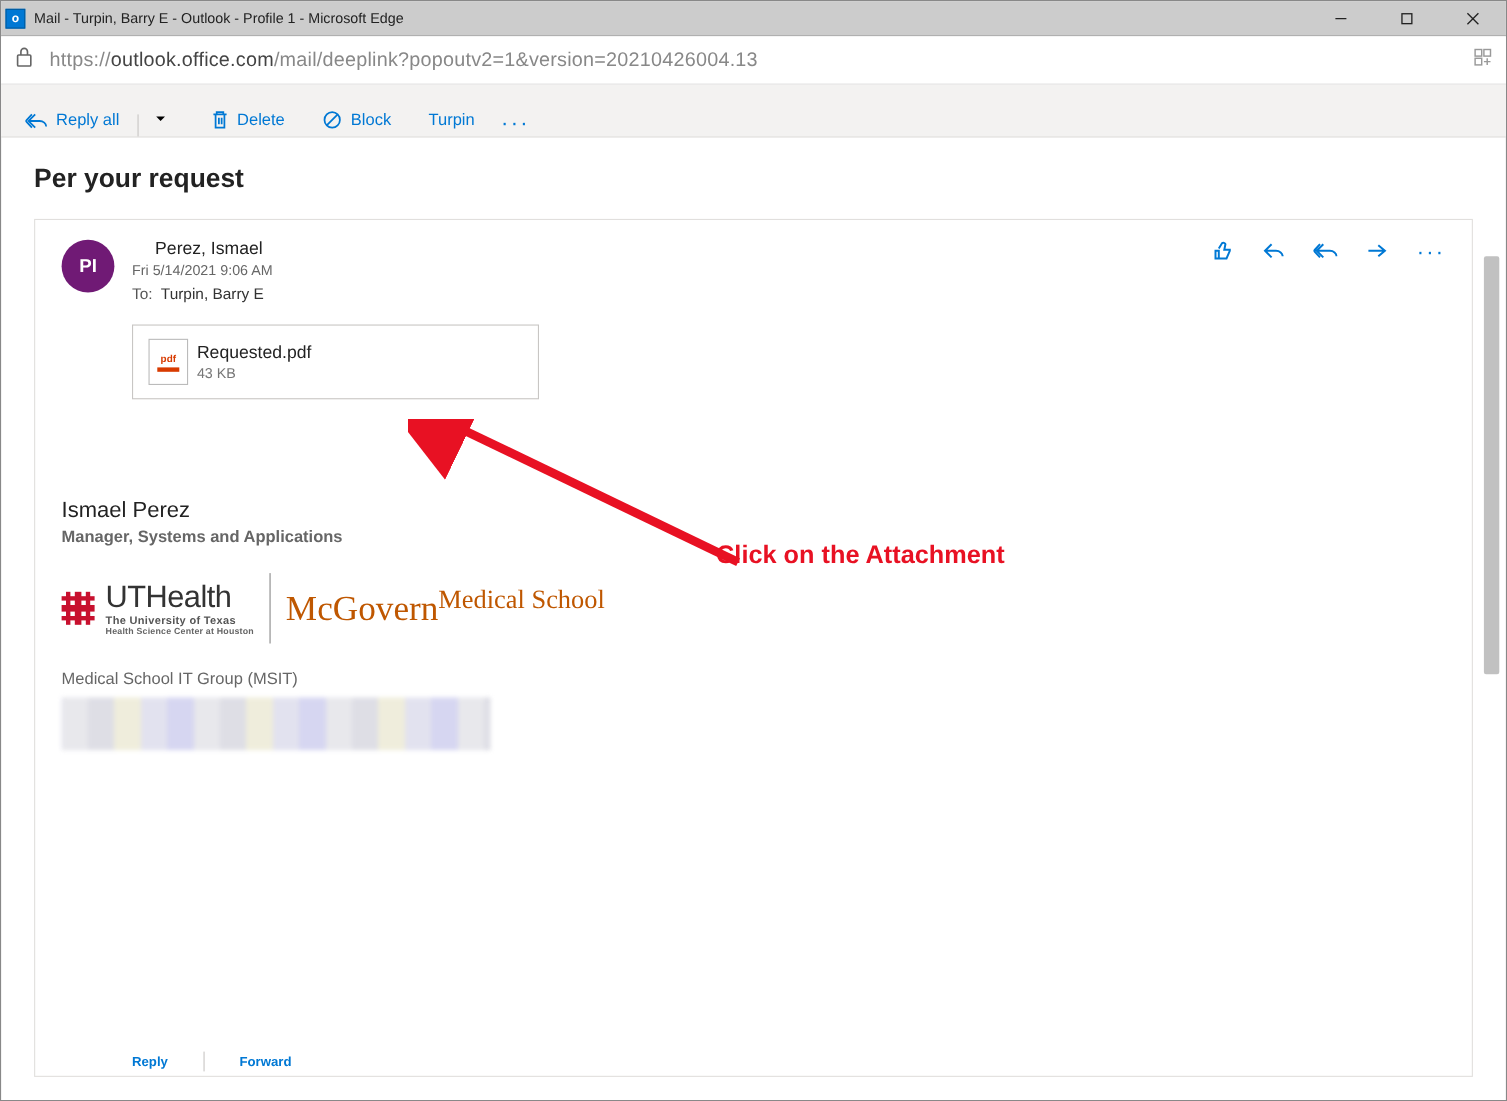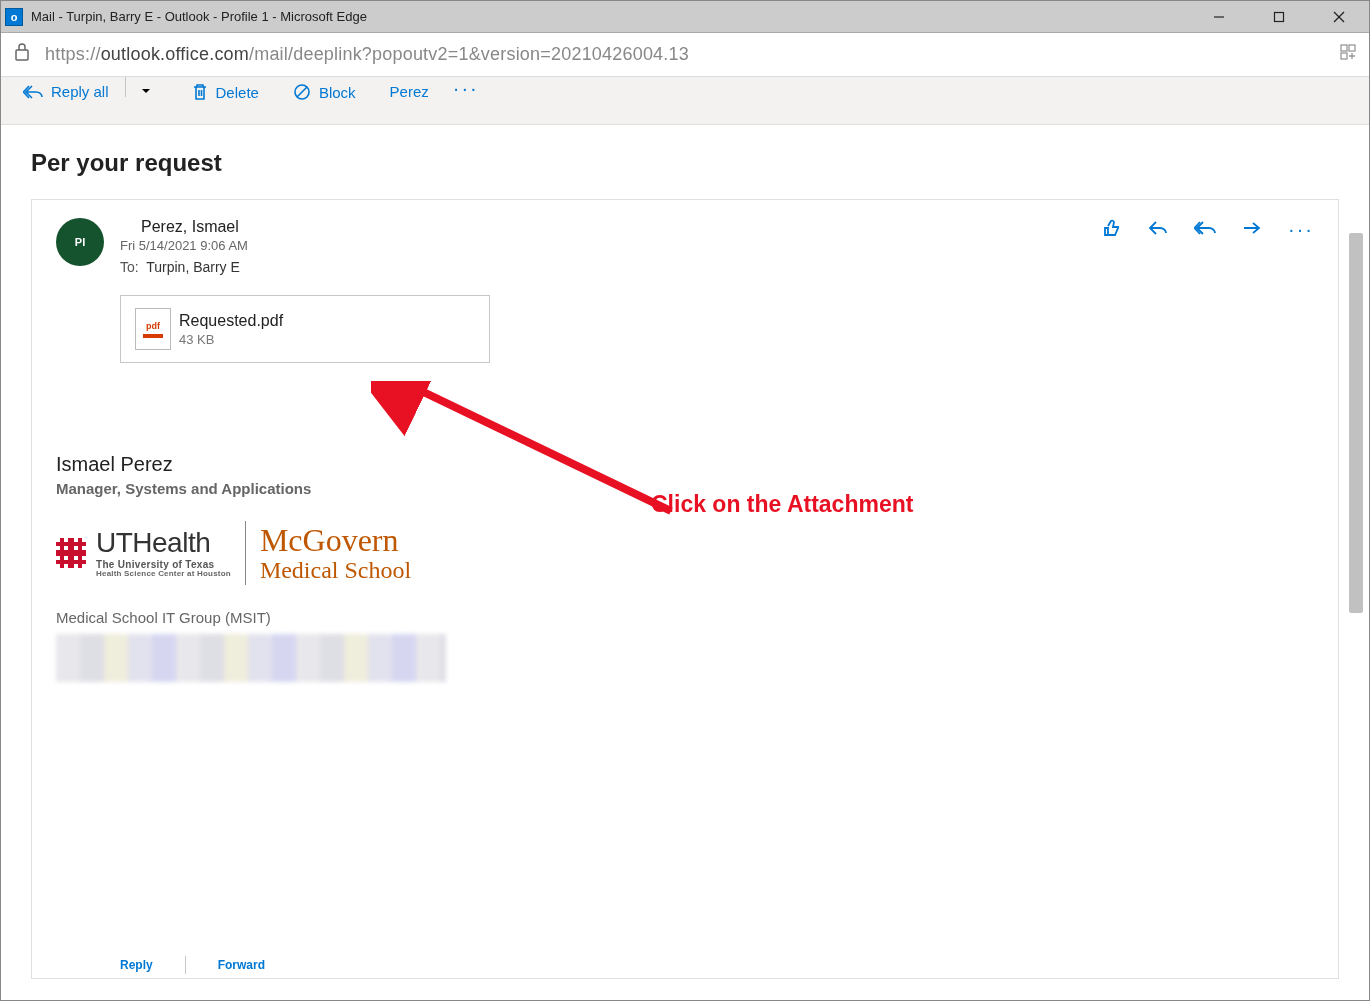--- a/index.html
+++ b/index.html
@@ -53,21 +53,21 @@
     }
     .addressbar .lock-icon { margin-right: 14px; color: #666; }
     .addressbar .url { letter-spacing: 0.2px; }
     .addressbar .url .dark { color: #444; }
     .addressbar .ext-icon { margin-left: auto; color: #999; font-size: 18px; }
     
     .mail-toolbar {
       height: 48px;
       background: #f3f2f1;
       border-bottom: 1px solid #e1dfdd;
-      display: flex; align-items: flex-start;
+      display: flex; align-items: flex-end;
       padding: 0 12px;
       gap: 4px;
       color: #0078d4;
       font-size: 15px;
     }
     .tb-item { display: flex; align-items: center; padding: 6px 10px; gap: 8px; cursor: default; }
     .tb-item svg { stroke: #0078d4; fill: none; stroke-width: 1.6; }
     .tb-sep { width: 1px; height: 20px; background: #c8c6c4; margin: 0 2px; }
     .tb-caret { padding: 6px 8px; }
     .tb-more { font-size: 20px; letter-spacing: 2px; padding: 0 10px; }
@@ -86,24 +86,24 @@
     }
     .message-card {
       border: 1px solid #e1dfdd;
       padding: 18px 24px 0 24px;
       position: relative;
       height: 780px;
     }
     .msg-header { display: flex; align-items: flex-start; }
     .avatar {
       width: 48px; height: 48px; border-radius: 50%;
-      background: #14532d;
+      background: #701a75;
       color: #fff;
       display: flex; align-items: center; justify-content: center;
-      font-size: 11px; font-weight: 600;
+      font-size: 17px; font-weight: 600;
       margin-right: 16px;
       flex-shrink: 0;
     }
     .sender-block { flex: 1; }
     .sender-name { font-size: 16px; color: #222; margin-left: 21px; }
     .sent-date { font-size: 13px; color: #666; margin-top: 2px; }
     .to-line { font-size: 14px; color: #333; margin-top: 6px; }
     .to-line .to-label { color: #555; }
     .msg-actions { display: flex; gap: 26px; align-items: center; color: #0078d4; }
     .msg-actions .act svg { stroke: #0078d4; fill: none; stroke-width: 1.8; }
@@ -140,21 +140,21 @@
         linear-gradient(#c8102e,#c8102e) left 4px top 0 / 4px 100% no-repeat,
         linear-gradient(#c8102e,#c8102e) left 22px top 0 / 4px 100% no-repeat,
         linear-gradient(#c8102e,#c8102e) left 0 top 4px / 100% 4px no-repeat,
         linear-gradient(#c8102e,#c8102e) left 0 top 22px / 100% 4px no-repeat;
     }
     .logo-text-stack { display: flex; flex-direction: column; line-height: 1; }
     .logo-text-ut { font-size: 28px; color: #333; font-weight: 500; letter-spacing: -0.5px; }
     .logo-sub1 { font-size: 10px; color: #555; font-weight: bold; margin-top: 3px; letter-spacing: 0.3px; }
     .logo-sub2 { font-size: 8px; color: #666; font-weight: bold; letter-spacing: 0.2px; }
     .logo-divider { width: 1px; height: 64px; background: #888; }
-    .logo-mcgovern { display: flex; flex-direction: column; color: #bf5700; font-family: Georgia, 'Times New Roman', serif; }
+    .logo-mcgovern { display: flex; flex-direction: row; color: #bf5700; font-family: Georgia, 'Times New Roman', serif; }
     .logo-mc1 { font-size: 32px; }
     .logo-mc2 { font-size: 24px; margin-top: -2px; }
     .sig-group { margin-top: 24px; font-size: 15px; color: #666; }
     .redacted {
       margin-top: 8px; width: 390px; height: 48px;
       background:
         repeating-linear-gradient(90deg,#d9d9e0 0 24px,#c9c9d5 24px 48px,#e5e2c5 48px 72px,#d0d0e5 72px 96px,#bcbce8 96px 120px);
       filter: blur(2px);
       opacity: 0.6;
     }
@@ -255,21 +255,21 @@
     <span>Delete</span>
   </div>
   <div class="tb-item" style="margin-left:10px;">
     <svg width="18" height="18" viewBox="0 0 18 18">
         <circle cx="9" cy="9" r="7"></circle>
         <line x1="4" y1="14" x2="14" y2="4"></line>
       </svg>
     <span>Block</span>
   </div>
   <div class="tb-item" style="margin-left:10px;">
-    <span>Perez</span>
+    <span>Turpin</span>
   </div>
   <div class="tb-more">···</div>
 </div>
 
 <div class="content">
   <div class="subject">Per your request</div>
 
   <div class="message-card">
     <div class="msg-header">
       <div class="avatar">PI</div>

